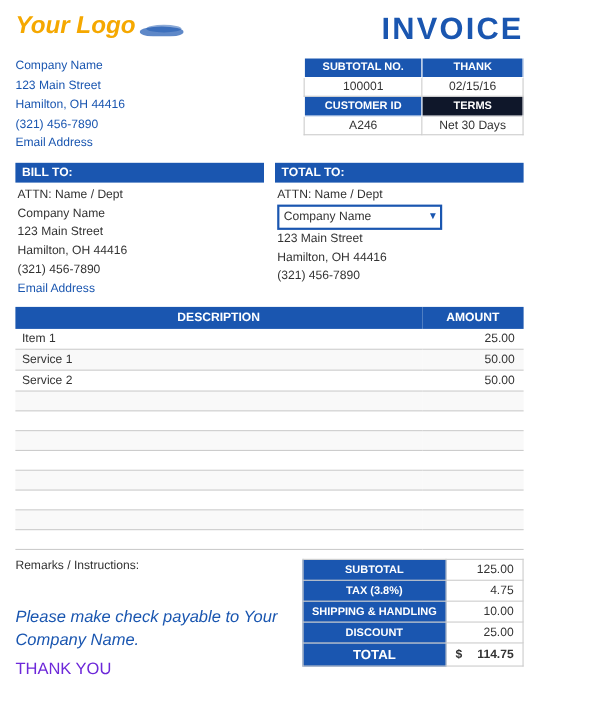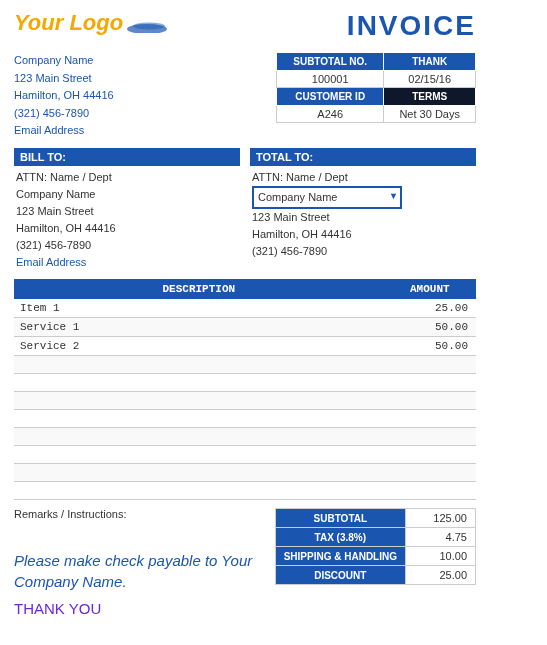--- a/index.html
+++ b/index.html
@@ -121,21 +121,20 @@
       min-width: 150px;
       background: #fff;
       position: relative;
     }
     
     .items-table {
       width: 100%;
       border-collapse: collapse;
       margin-bottom: 8px;
       font-size: 11px;
-      font-family: Liberation Mono, monospace;
     }
     .items-table thead tr th {
       background: #1a56b0;
       color: #fff;
       font-weight: bold;
       padding: 4px 6px;
       text-align: center;
       font-size: 11px;
     }
     .items-table thead tr th.desc-col {
@@ -375,18 +374,25 @@
             <td class="value-cell">4.75</td>
           </tr>
           <tr>
             <td class="label-cell">SHIPPING &amp; HANDLING</td>
             <td class="value-cell">10.00</td>
           </tr>
           <tr>
             <td class="label-cell">DISCOUNT</td>
             <td class="value-cell">25.00</td>
           </tr>
+          <tr class="total-row">
+            <td class="label-cell" style="font-size:12px;">TOTAL</td>
+            <td class="value-cell">
+              <span style="float:left;font-weight:bold;">$</span>
+              <span style="font-weight:bold;">114.75</span>
+            </td>
+          </tr>
         </tbody>
       </table>
     </div>
   </div>
 
 </div>
 
 </body></html>

